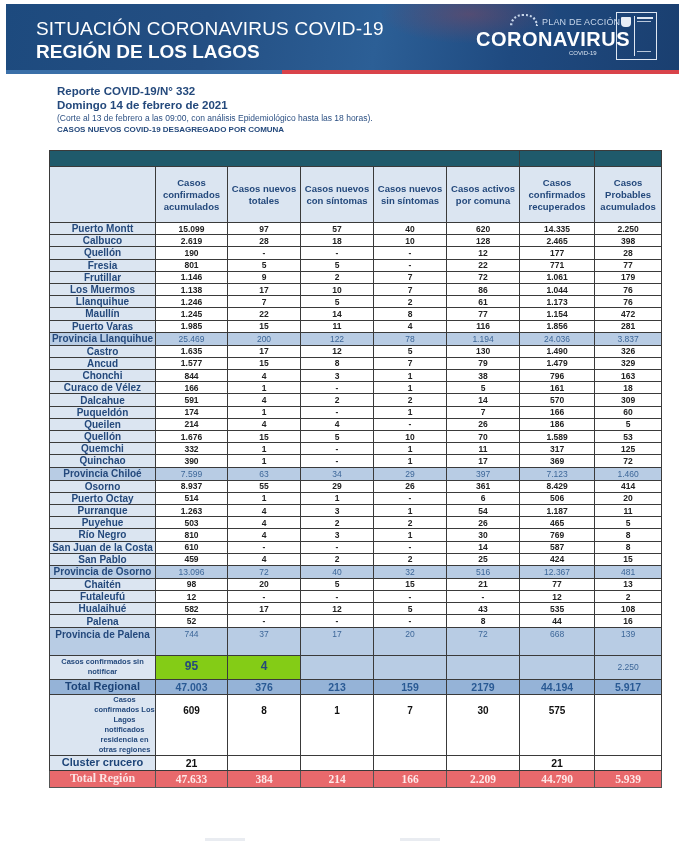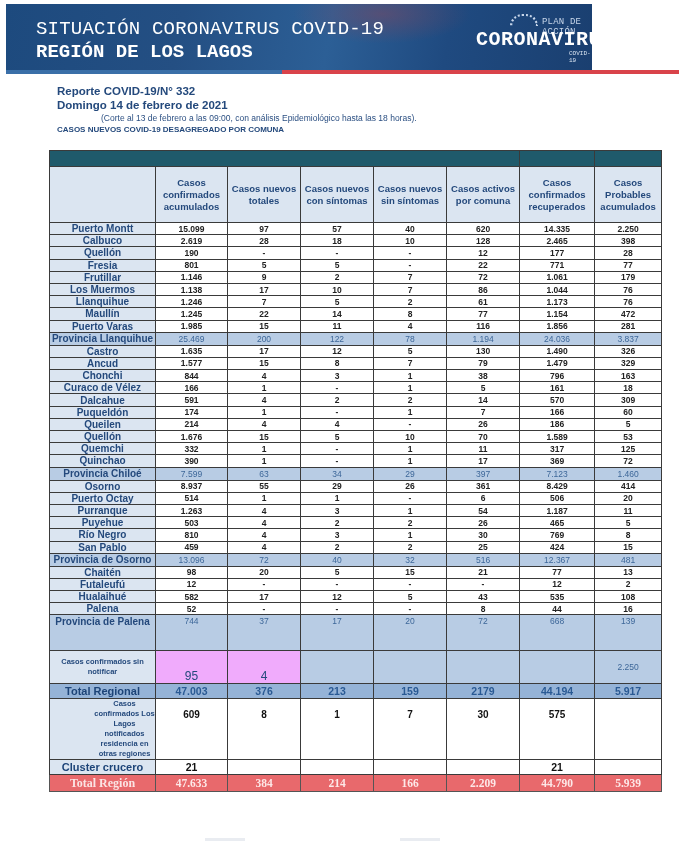--- a/index.html
+++ b/index.html
@@ -1,23 +1,22 @@
 <!DOCTYPE html>
 <html><head>
   <meta charset="utf-8">
   <style>
     * { box-sizing: border-box; margin: 0; padding: 0; }
     html, body { width: 685px; height: 855px; background: #ffffff; overflow: hidden; }
     body { font-family: "Liberation Sans", sans-serif; position: relative; }
 
     .banner {
-      position: absolute; left: 6px; top: 4px; width: 586px; height: 66px;
+      position: absolute; left: 6px; top: 4px; width: 673px; height: 66px;
       background: linear-gradient(100deg, #1d4a7e 0%, #244f83 30%, #2c5f96 55%, #1f4a80 75%, #1a3f70 100%);
       overflow: hidden;
-      font-family: Liberation Mono, monospace;
     }
     .banner::before {
       content: ""; position: absolute; right: 120px; top: -20px; width: 180px; height: 60px;
       background: radial-gradient(ellipse at center, rgba(140,70,90,0.45), rgba(0,0,0,0) 70%);
     }
     .banner-stripe {
       position: absolute; left: 6px; top: 70px; width: 673px; height: 4px;
       background: linear-gradient(90deg, #3a6fa8 0%, #3a6fa8 41%, #d9434a 41%, #d9434a 100%);
     }
     .banner-title1 {
@@ -49,21 +48,21 @@
       border-radius: 1px 1px 4px 4px;
     }
     .gob-logo .divider { position: absolute; left: 17px; top: 3px; width: 1px; height: 40px; background: #dfe7f2; }
     .gob-logo .txt1 { position: absolute; left: 20px; top: 4px; width: 16px; height: 2px; background: #dfe7f2; }
     .gob-logo .txt2 { position: absolute; left: 20px; top: 8px; width: 14px; height: 1px; background: #b8c7db; }
     .gob-logo .txt3 { position: absolute; left: 20px; top: 38px; width: 14px; height: 1px; background: #b8c7db; }
 
     .report-head { position: absolute; left: 57px; top: 84px; color: #24497c; }
     .report-head .l1 { font-size: 11.5px; font-weight: bold; line-height: 14px; }
     .report-head .l2 { font-size: 11.5px; font-weight: bold; line-height: 14px; }
-    .report-head .l3 { font-size: 8.5px; line-height: 12px; color: #2b4f82; margin-left: 44px; }
+    .report-head .l3 { font-size: 8.5px; line-height: 12px; color: #2b4f82; }
     .report-head .l4 { font-size: 8px; font-weight: bold; line-height: 11px; color: #24497c; }
 
     table.data {
       position: absolute; left: 49px; top: 150px; width: 612px;
       border-collapse: collapse; table-layout: fixed;
       font-size: 8.5px;
     }
     table.data td, table.data th {
       border: 1px solid #3a3a3a; text-align: center; vertical-align: middle; padding: 0;
     }
@@ -73,24 +72,24 @@
     }
     .hdr th.corner { background: #dbe5f1; }
     td.name {
       background: #dbe5f1; color: #24497c; font-weight: bold; font-size: 10px; height: 12px; line-height: 11px;
     }
     tr.com td { height: 12.2px; }
     tr.com td.val { background: #ffffff; color: #222222; font-weight: bold; font-size: 8.5px; }
     tr.prov td { background: #b8cce4; height: 13px; }
     tr.prov td.name { background: #b8cce4; color: #24497c; font-size: 10px; }
     tr.prov td.val { color: #3d6799; font-weight: normal; font-size: 8.5px; }
-    tr.prov.tall td { height: 36px; vertical-align: top; padding-top: 1px; }
+    tr.prov.tall td { height: 28px; vertical-align: top; padding-top: 1px; }
     tr.sinnot td { background: #b8cce4; height: 24px; }
     tr.sinnot td.name { background: #dbe5f1; font-size: 7.5px; line-height: 10px; }
-    tr.sinnot td.big { background: #f0abfc; color: #24497c; font-weight: normal; font-size: 12px; vertical-align: top; padding-top: 18px; }
+    tr.sinnot td.big { background: #84cc16; color: #24497c; font-weight: bold; font-size: 12px; vertical-align: top; padding-top: 3px; }
     tr.sinnot td.val { color: #3d6799; font-size: 8.5px; }
     tr.total td { background: #95b3d7; height: 15px; }
     tr.total td.name { background: #95b3d7; font-size: 11px; color: #1d4478; }
     tr.total td.val { color: #2a5a94; font-size: 10.5px; font-weight: bold; }
     tr.otras td { background: #ffffff; height: 52px; vertical-align: top; }
     tr.otras td.name { background: #dbe5f1; font-size: 7.5px; line-height: 10px; vertical-align: middle; padding-left: 44px; }
     tr.otras td.val { color: #111111; font-weight: bold; font-size: 10px; padding-top: 10px; }
     tr.cluster td { background: #ffffff; height: 15px; }
     tr.cluster td.name { background: #dbe5f1; font-size: 11px; color: #1d4478; }
     tr.cluster td.val { color: #111111; font-weight: bold; font-size: 10.5px; }
@@ -410,20 +409,30 @@
         <td class="name">Río Negro</td>
         <td class="val">810</td>
         <td class="val">4</td>
         <td class="val">3</td>
         <td class="val">1</td>
         <td class="val">30</td>
         <td class="val">769</td>
         <td class="val">8</td>
       </tr>
       <tr class="com">
+        <td class="name">San Juan de la Costa</td>
+        <td class="val">610</td>
+        <td class="val">-</td>
+        <td class="val">-</td>
+        <td class="val">-</td>
+        <td class="val">14</td>
+        <td class="val">587</td>
+        <td class="val">8</td>
+      </tr>
+      <tr class="com">
         <td class="name">San Pablo</td>
         <td class="val">459</td>
         <td class="val">4</td>
         <td class="val">2</td>
         <td class="val">2</td>
         <td class="val">25</td>
         <td class="val">424</td>
         <td class="val">15</td>
       </tr>
       <tr class="prov">

